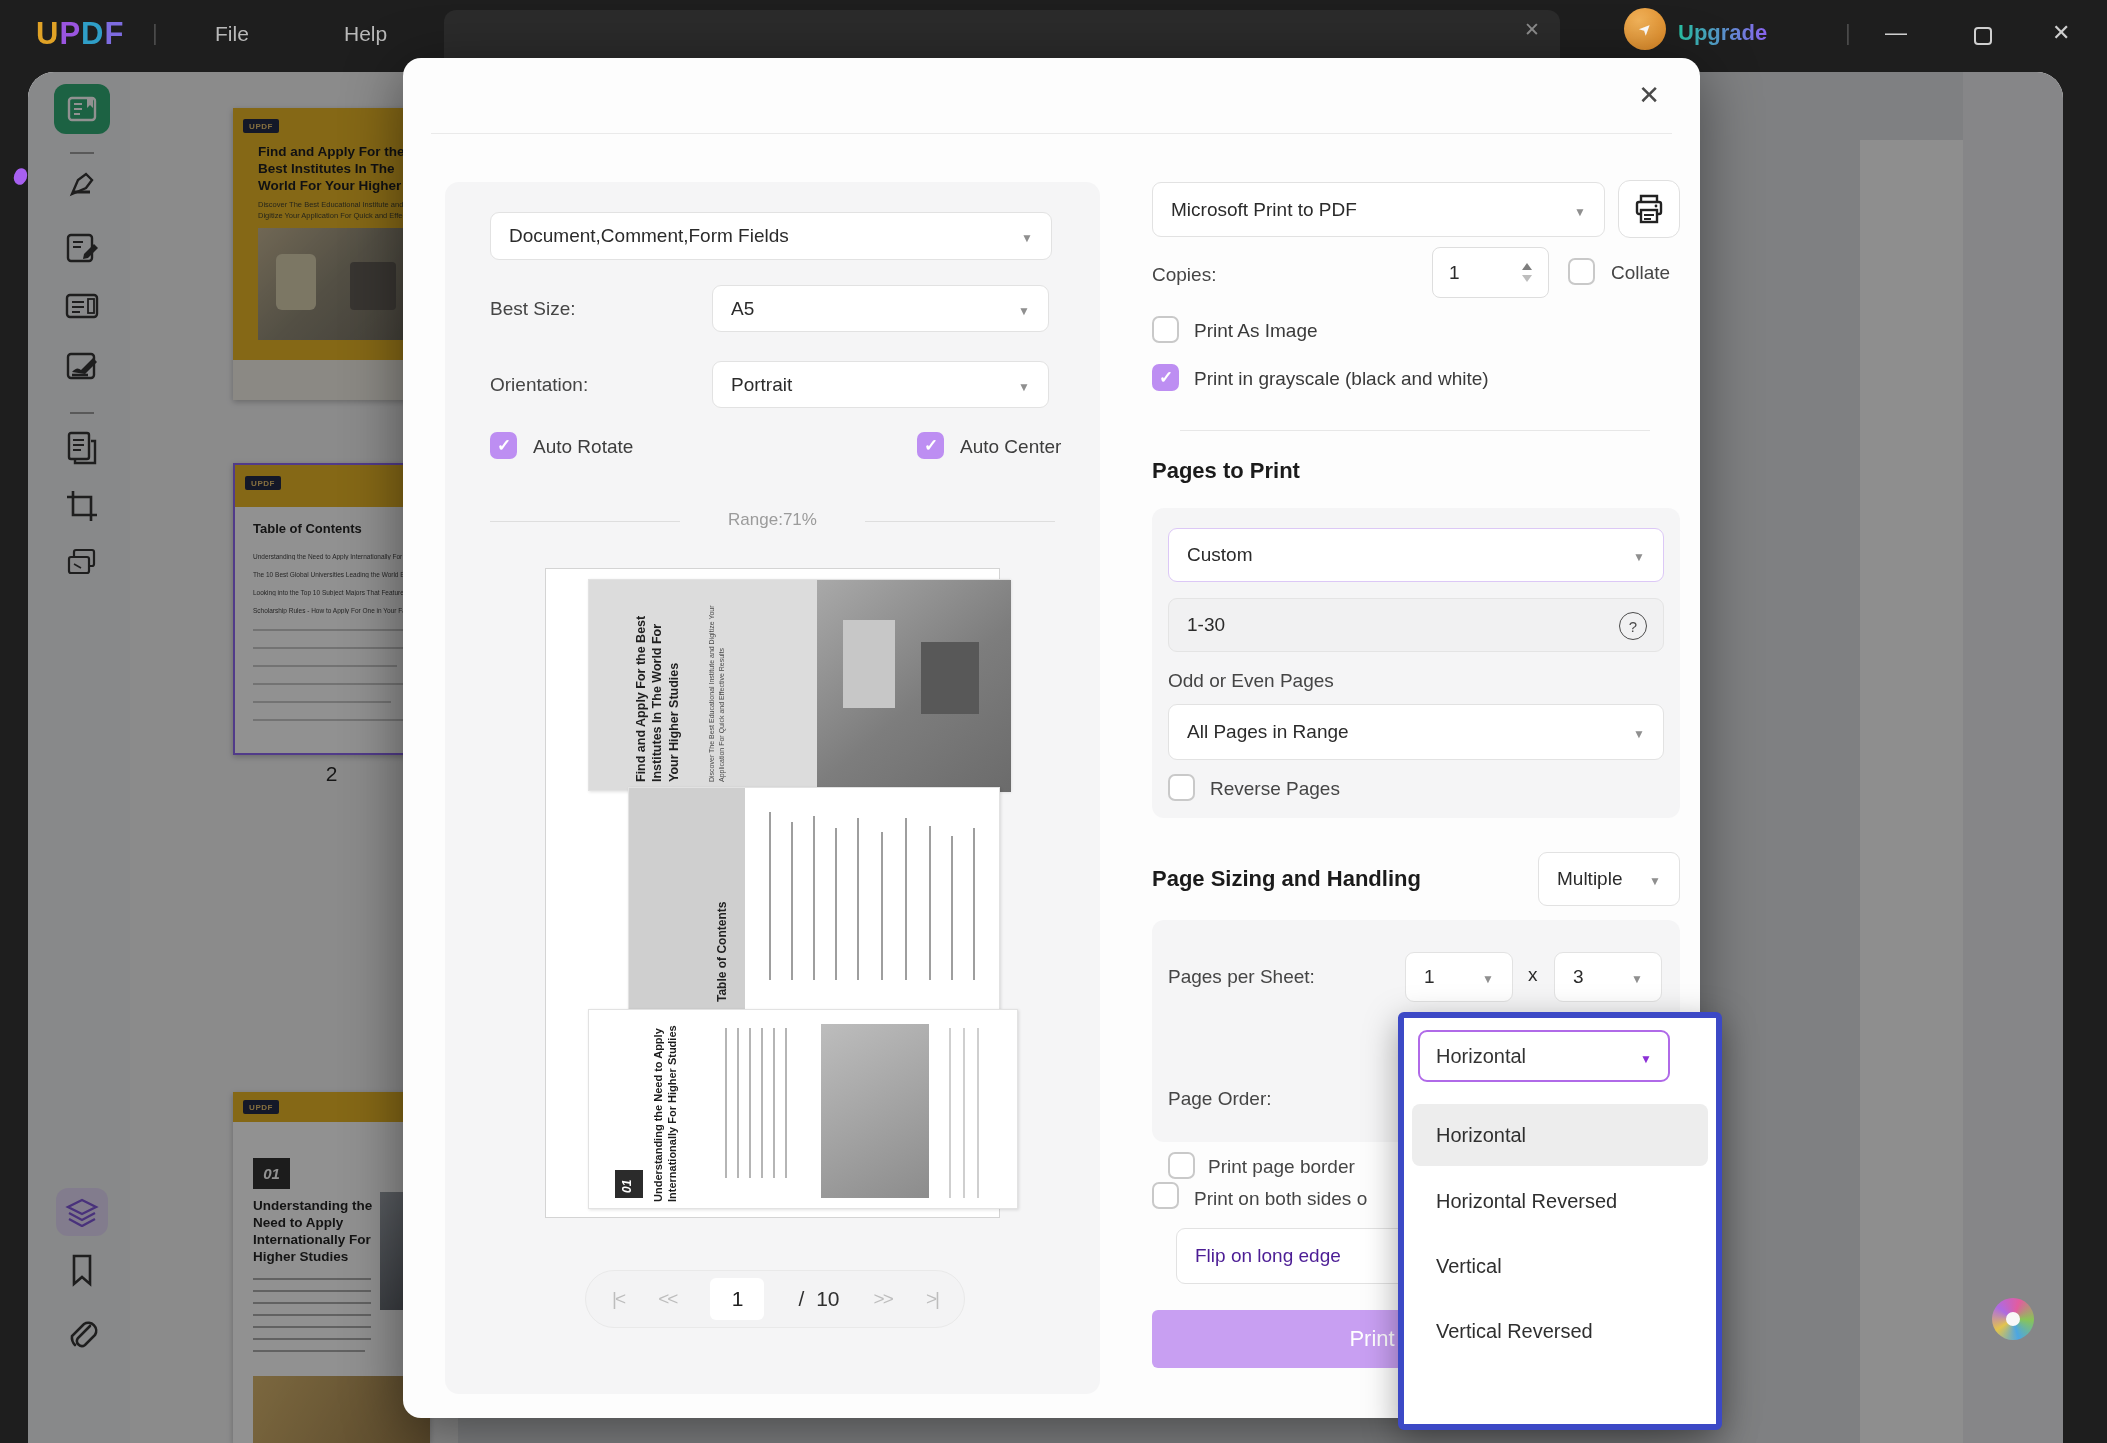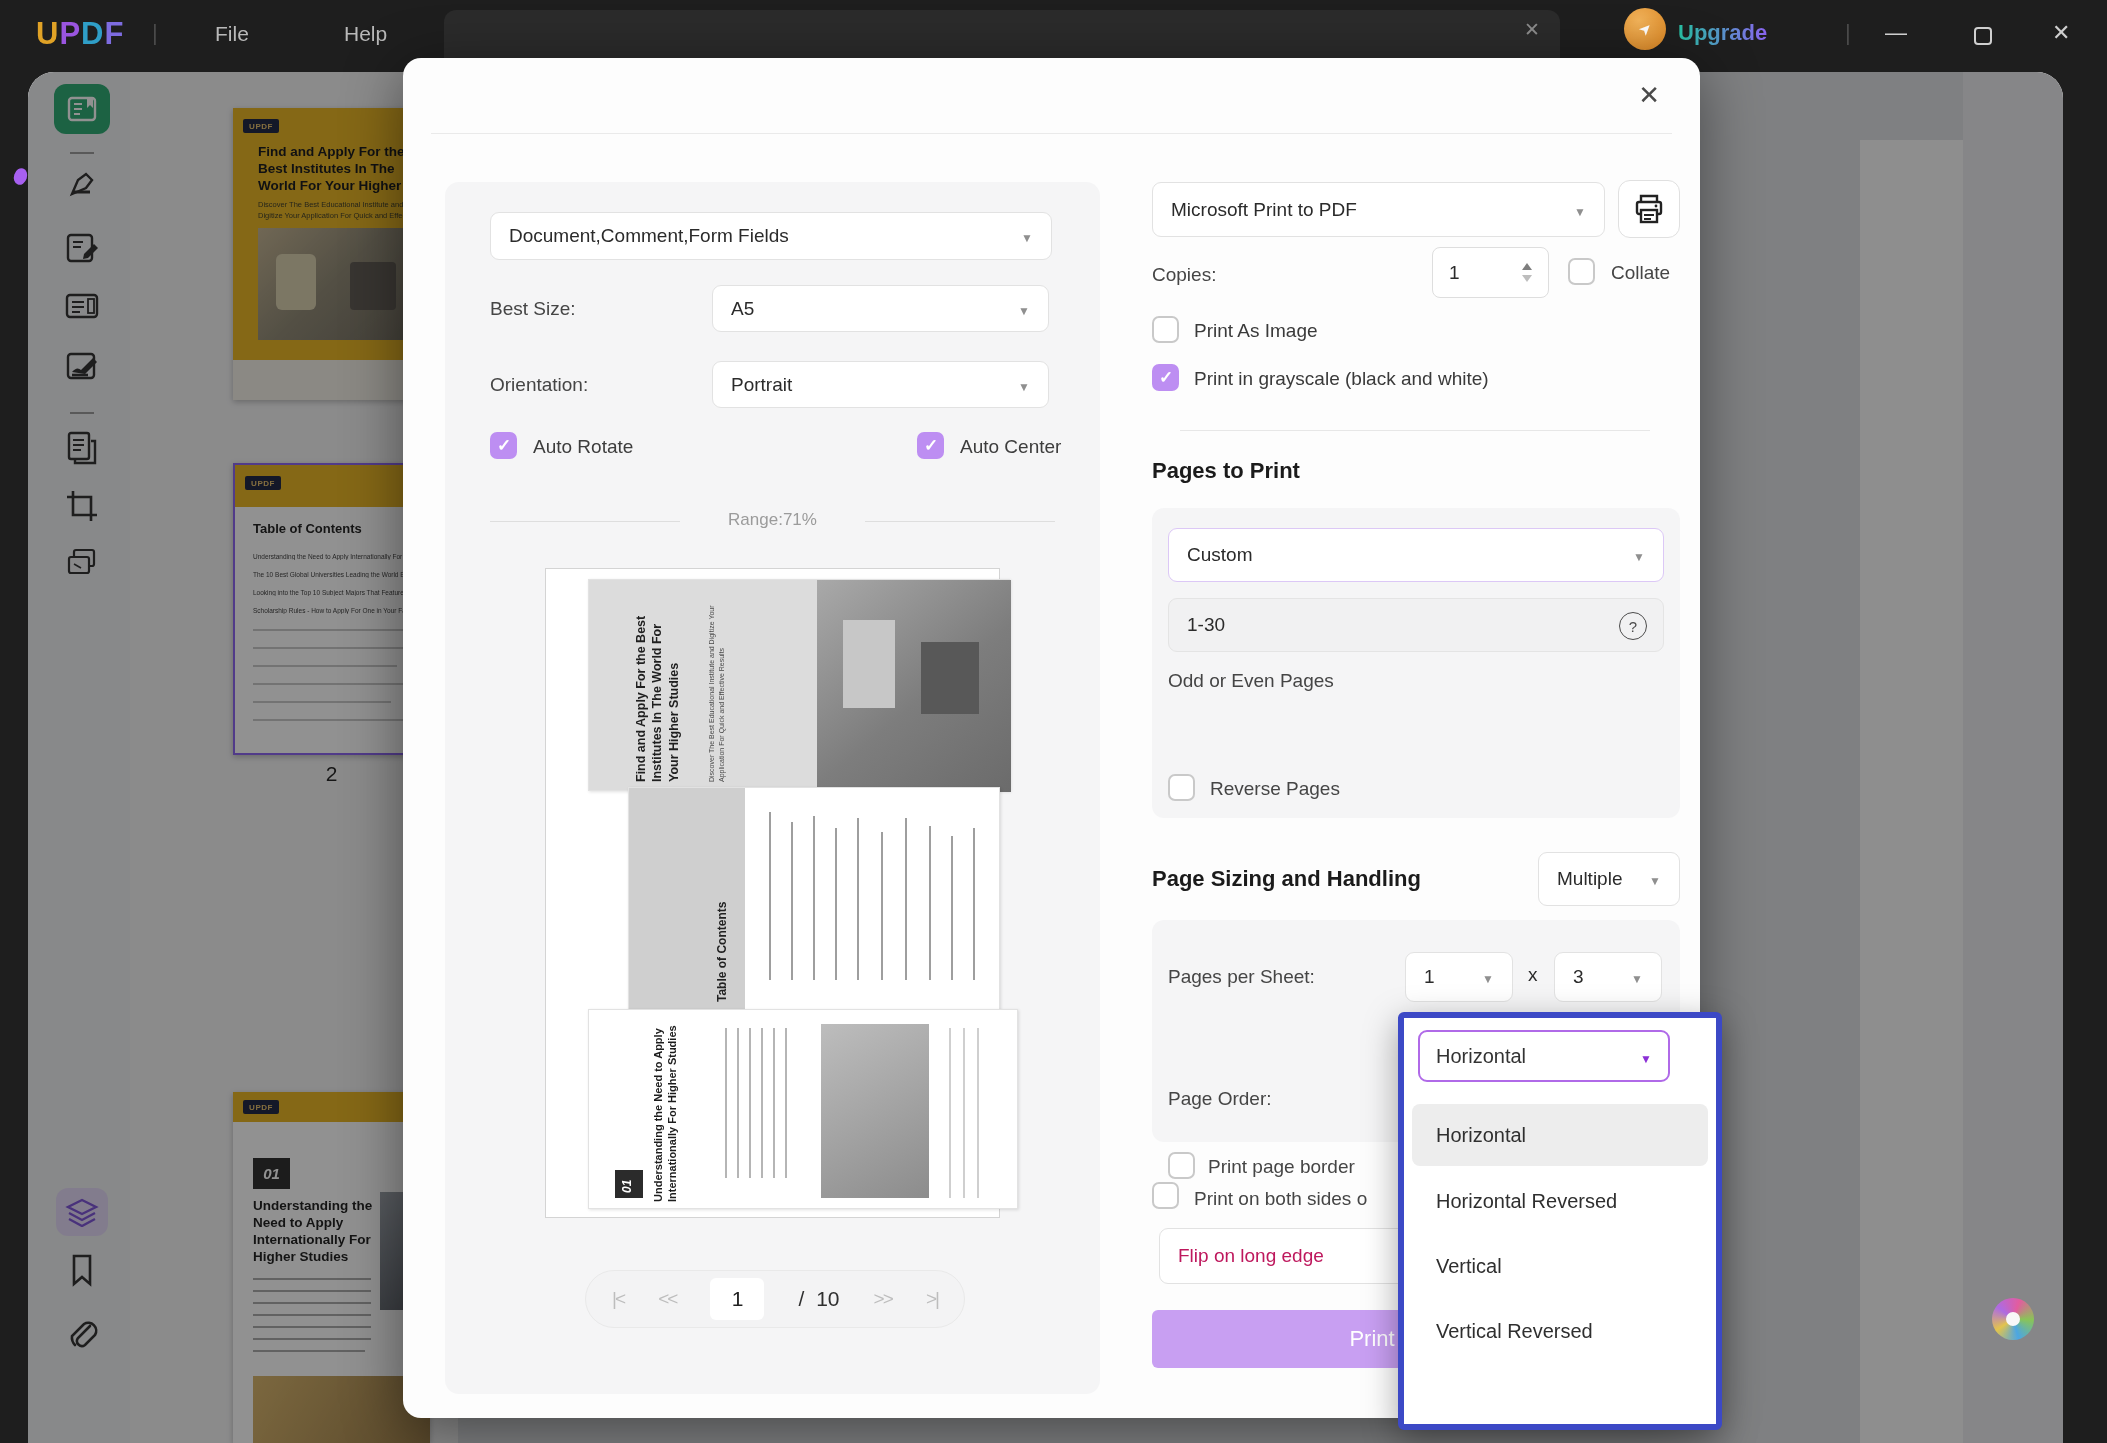--- a/index.html
+++ b/index.html
@@ -398,20 +398,24 @@
     <div class="card" style="left:749px;top:450px;width:528px;height:310px;">
       <div class="combo" style="left:16px;top:20px;width:496px;height:54px;border-color:#dcc8f6;">
         <span>Custom</span>
           <span class="caret"></span>
       </div>
       <div class="combo" style="left:16px;top:90px;width:496px;height:54px;background:#f1f1f2;border-color:#e4e4e4;">
         <span>1-30</span>
         <span class="help-c">?</span>
       </div>
       <span class="lbl" style="left:16px;top:162px;">Odd or Even Pages</span>
+      <div class="combo" style="left:16px;top:196px;width:496px;height:56px;">
+        <span>All Pages in Range</span>
+          <span class="caret"></span>
+      </div>
       <span class="cb" style="left:16px;top:266px;"></span>
       <span class="lbl" style="left:58px;top:270px;">Reverse Pages</span>
     </div>
 
     <div class="h2x" style="left:749px;top:808px;">Page Sizing and Handling</div>
     <div class="combo" style="left:1135px;top:794px;width:142px;height:54px;">
       <span>Multiple</span>
         <span class="caret"></span>
     </div>
     <div class="card" style="left:749px;top:862px;width:528px;height:222px;">
@@ -425,21 +429,21 @@
         <span>3</span>
           <span class="caret"></span>
       </div>
       <span class="lbl" style="left:16px;top:168px;">Page Order:</span>
       <span class="cb" style="left:16px;top:232px;"></span>
       <span class="lbl" style="left:56px;top:236px;">Print page border</span>
     </div>
 
     <span class="cb" style="left:749px;top:1124px;"></span>
     <span class="lbl" style="left:791px;top:1130px;width:200px;overflow:hidden;">Print on both sides o</span>
-    <div class="combo" style="left:756px;top:1170px;width:440px;height:56px;color:#be185d;">
+    <div class="combo" style="left:773px;top:1170px;width:440px;height:56px;color:#4c1d95;">
       <span>Flip on long edge</span>
     </div>
     <div class="print-btn">Print</div>
   </div>
 
   <div class="dd-overlay">
     <div class="dd-combo">
       <span>Horizontal</span>
       <span class="caret purple" style="margin-left:auto;"></span>
     </div>

